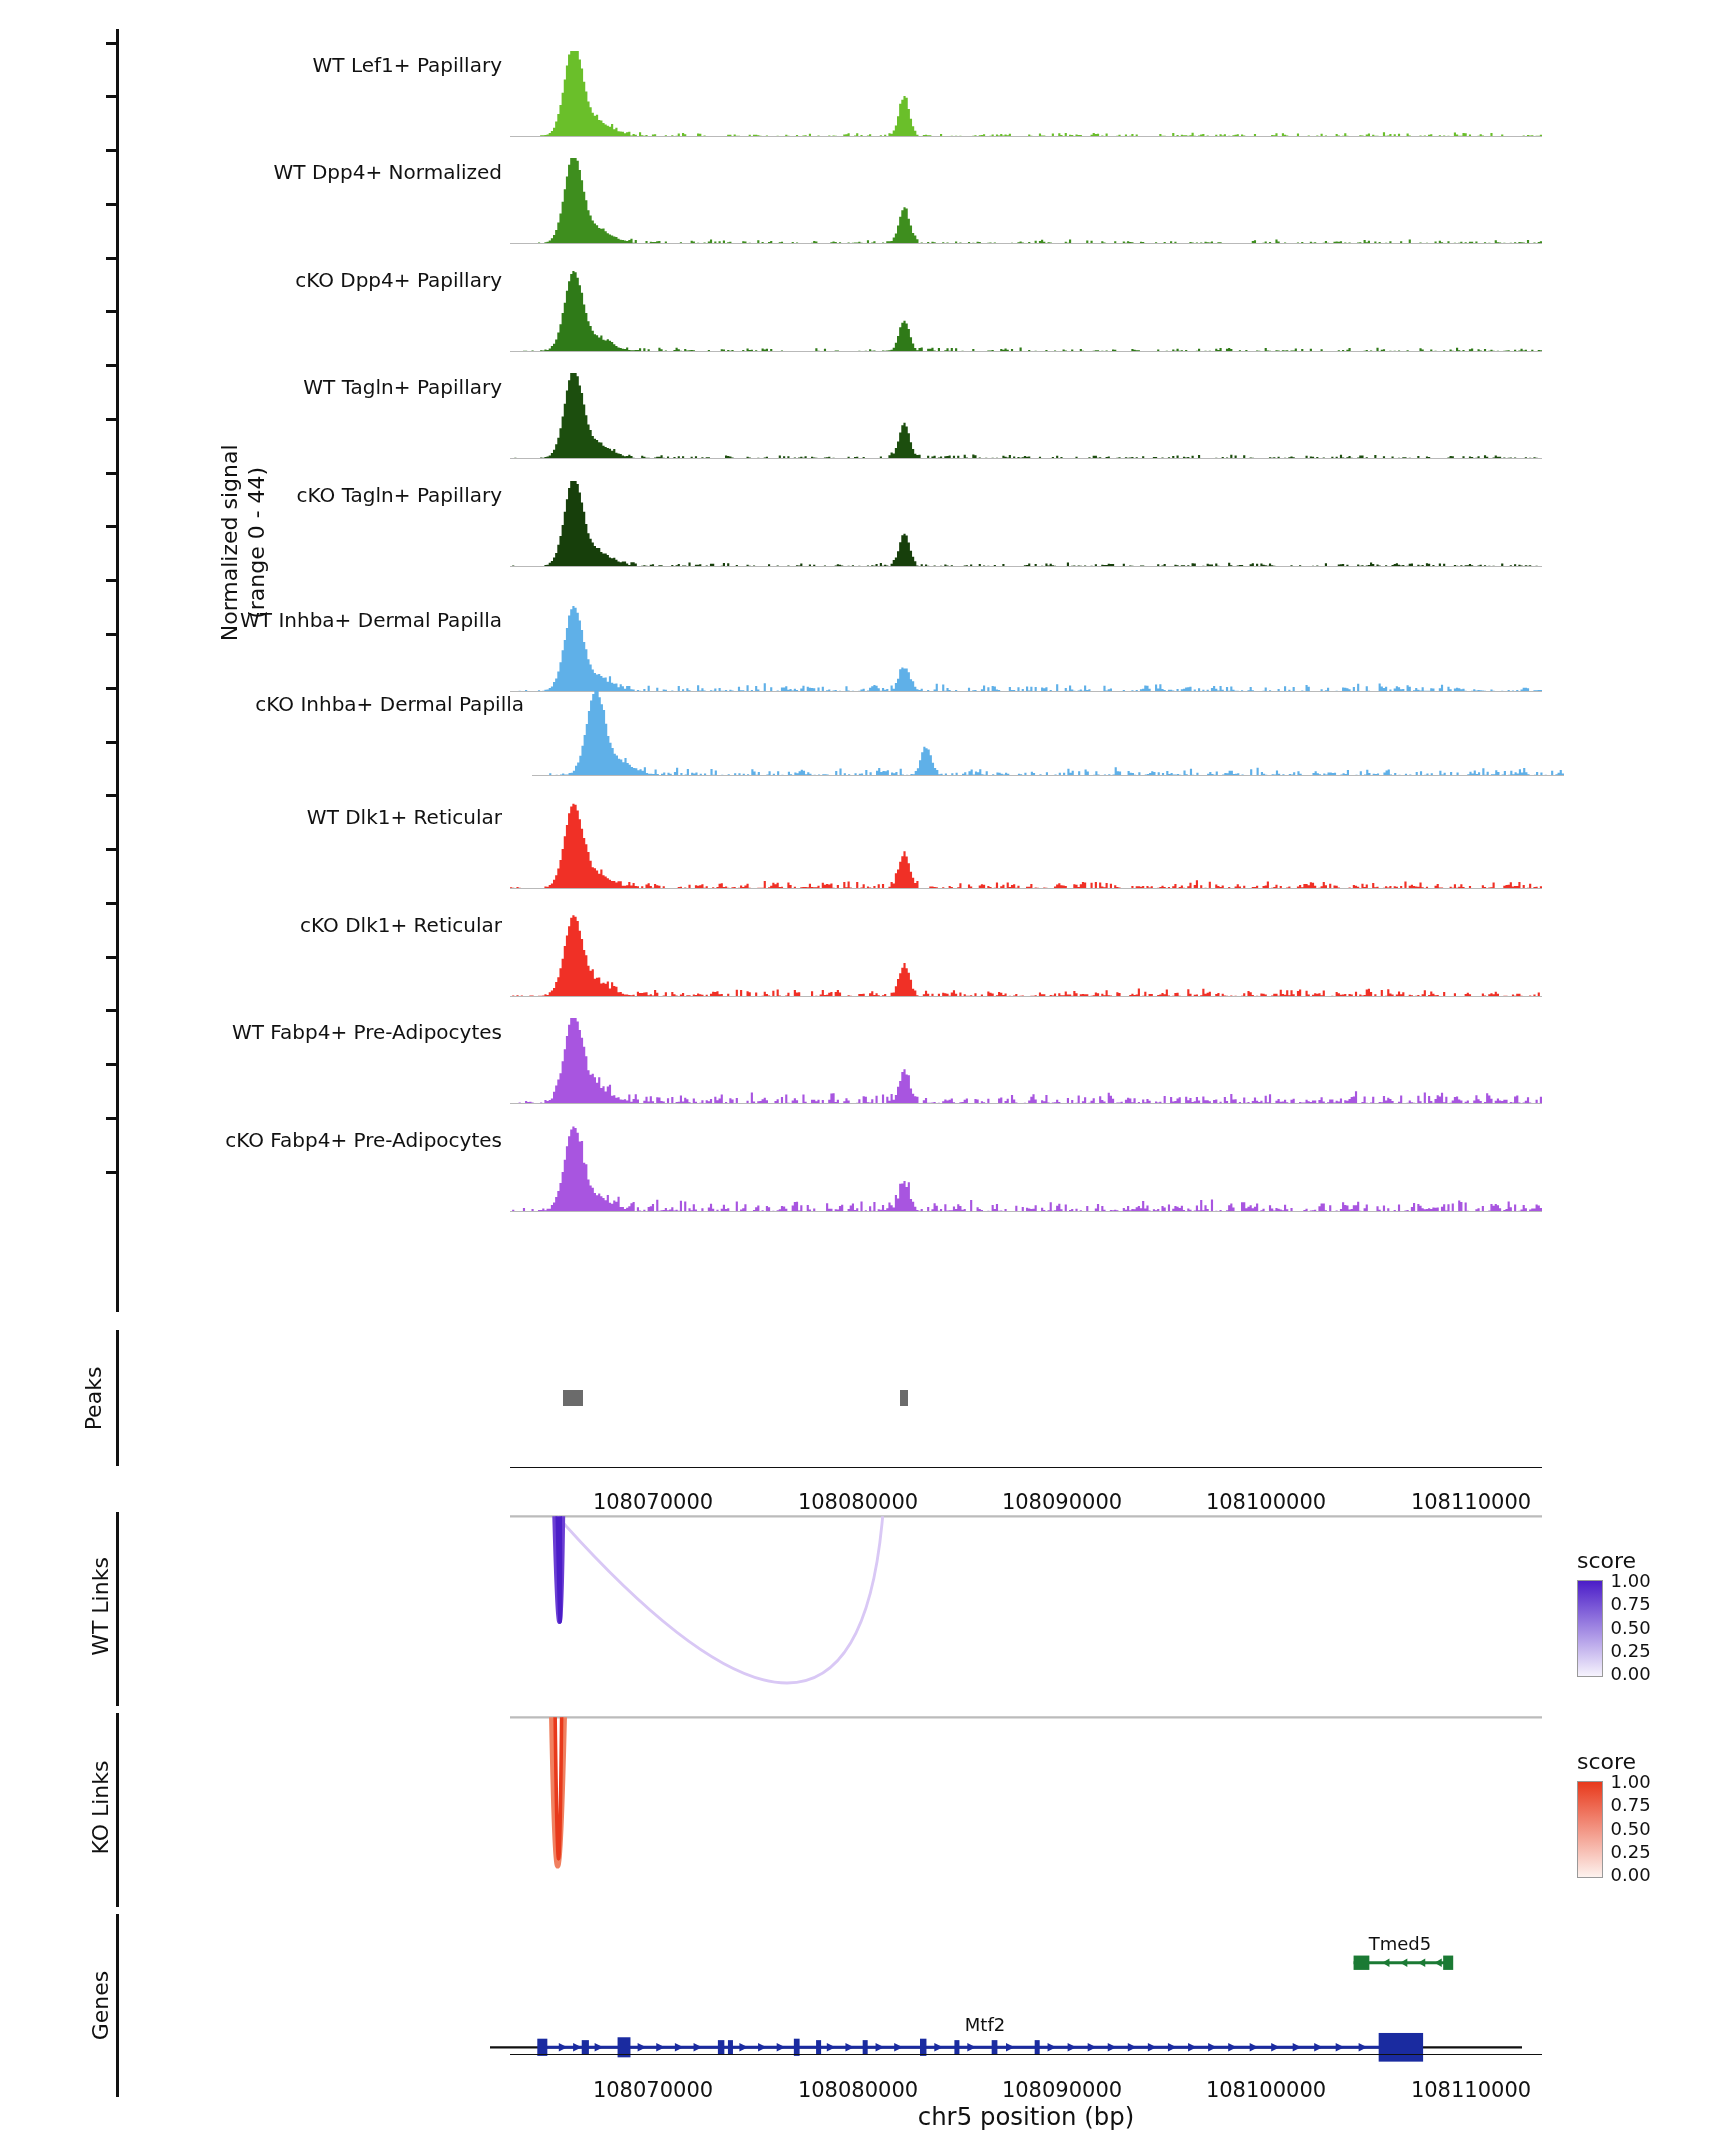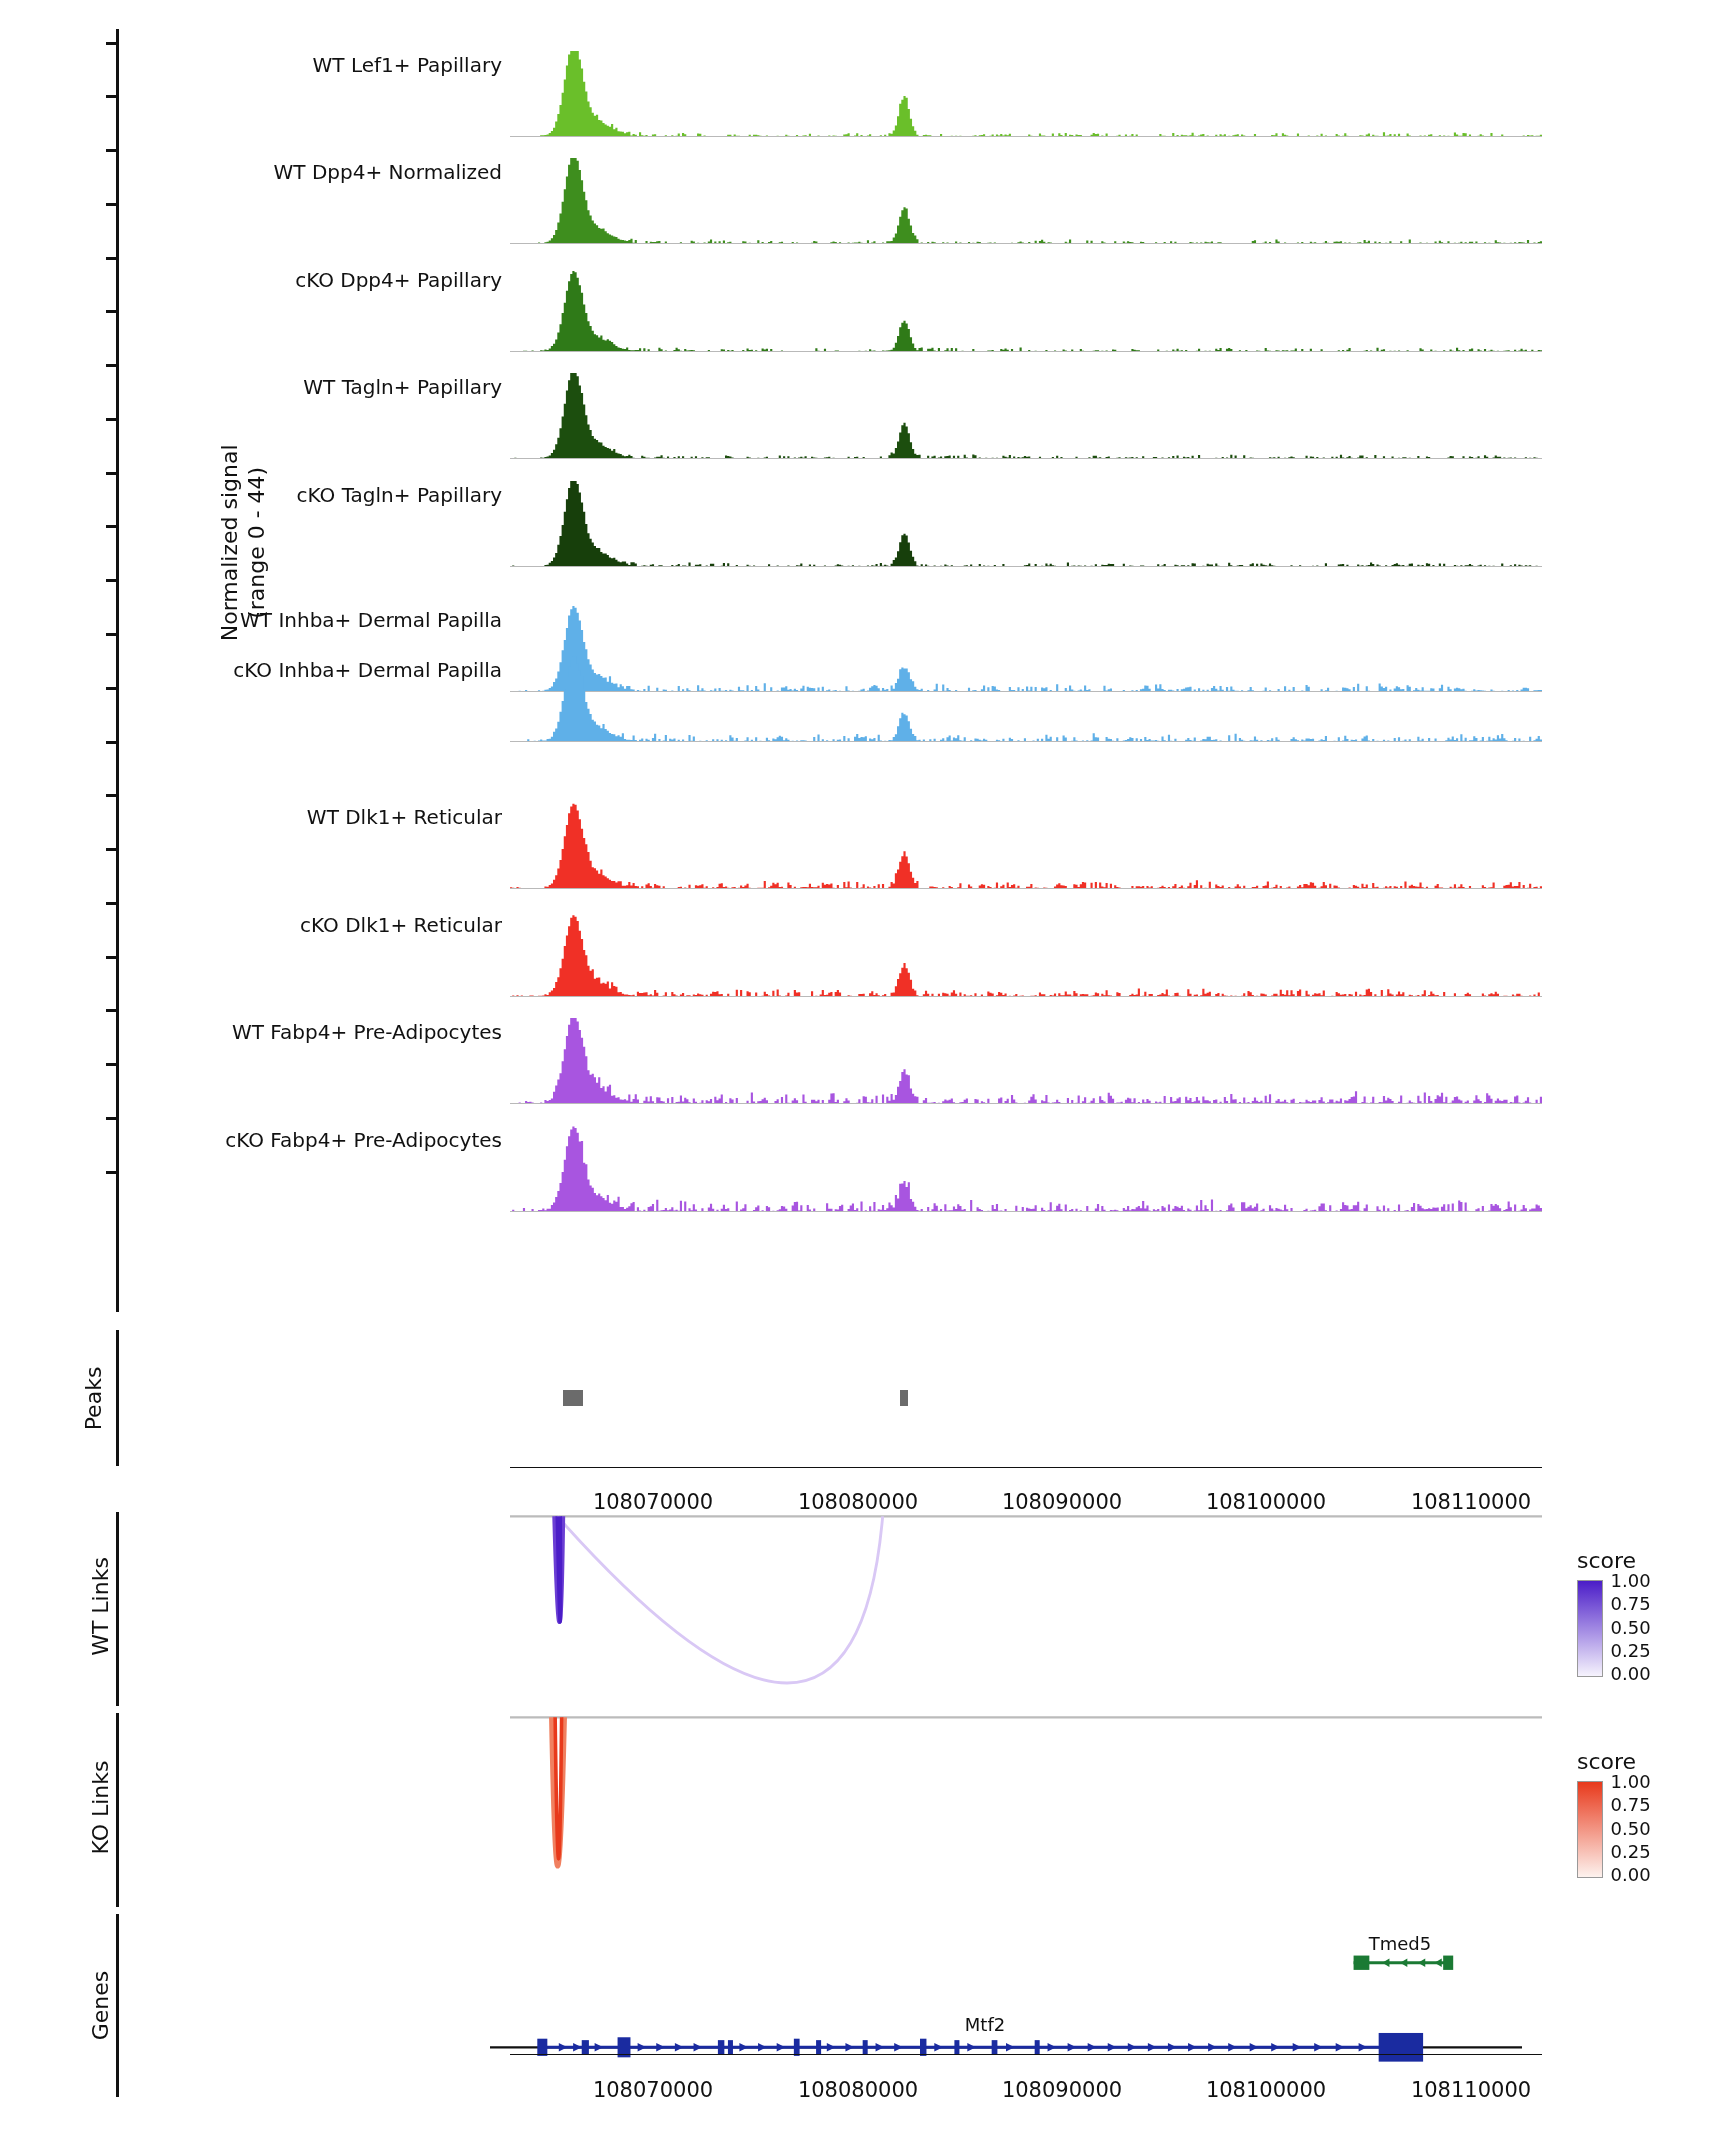--- a/index.html
+++ b/index.html
@@ -304,21 +304,21 @@
         </div>
         <div class="track-row" style="top: 584px;">
           <div class="track-label" style="top: 24.4px;">WT Inhba+ Dermal Papilla</div>
           <div class="track-plot">
             <svg viewBox="0 0 1440 120" preserveAspectRatio="none">
               <path d="M 0 120 L 0.00 119.20 L 3.00 119.20 L 3.00 118.85 L 6.00 118.85 L 6.00 119.58 L 9.00 119.58 L 9.00 119.35 L 12.00 119.35 L 12.00 118.41 L 15.00 118.41 L 15.00 119.79 L 18.00 119.79 L 18.00 119.40 L 21.00 119.40 L 21.00 117.16 L 24.00 117.16 L 24.00 119.80 L 27.00 119.80 L 27.00 119.56 L 30.00 119.56 L 30.00 119.33 L 33.00 119.33 L 33.00 119.71 L 36.00 119.71 L 36.00 119.53 L 39.00 119.53 L 39.00 117.46 L 42.00 117.46 L 42.00 119.09 L 45.00 119.09 L 45.00 118.28 L 48.00 118.28 L 48.00 117.01 L 51.00 117.01 L 51.00 116.37 L 54.00 116.37 L 54.00 114.32 L 57.00 114.32 L 57.00 112.40 L 60.00 112.40 L 60.00 106.03 L 63.00 106.03 L 63.00 101.15 L 66.00 101.15 L 66.00 91.50 L 69.00 91.50 L 69.00 78.50 L 72.00 78.50 L 72.00 61.68 L 75.00 61.68 L 75.00 47.48 L 78.00 47.48 L 78.00 30.64 L 81.00 30.64 L 81.00 13.27 L 84.00 13.27 L 84.00 4.60 L 87.00 4.60 L 87.00 0.00 L 90.00 0.00 L 90.00 2.54 L 93.00 2.54 L 93.00 9.25 L 96.00 9.25 L 96.00 20.20 L 99.00 20.20 L 99.00 33.49 L 102.00 33.49 L 102.00 50.23 L 105.00 50.23 L 105.00 60.51 L 108.00 60.51 L 108.00 74.36 L 111.00 74.36 L 111.00 81.47 L 114.00 81.47 L 114.00 88.63 L 117.00 88.63 L 117.00 93.44 L 120.00 93.44 L 120.00 95.53 L 123.00 95.53 L 123.00 94.74 L 126.00 94.74 L 126.00 97.66 L 129.00 97.66 L 129.00 99.98 L 132.00 99.98 L 132.00 99.79 L 135.00 99.79 L 135.00 105.84 L 138.00 105.84 L 138.00 97.90 L 141.00 97.90 L 141.00 106.93 L 144.00 106.93 L 144.00 108.59 L 147.00 108.59 L 147.00 108.21 L 150.00 108.21 L 150.00 113.21 L 153.00 113.21 L 153.00 109.36 L 156.00 109.36 L 156.00 111.98 L 159.00 111.98 L 159.00 115.48 L 162.00 115.48 L 162.00 111.57 L 165.00 111.57 L 165.00 111.55 L 168.00 111.55 L 168.00 116.25 L 171.00 116.25 L 171.00 116.54 L 174.00 116.54 L 174.00 118.46 L 177.00 118.46 L 177.00 117.33 L 180.00 117.33 L 180.00 118.14 L 183.00 118.14 L 183.00 118.61 L 186.00 118.61 L 186.00 115.70 L 189.00 115.70 L 189.00 119.49 L 192.00 119.49 L 192.00 111.27 L 195.00 111.27 L 195.00 118.57 L 198.00 118.57 L 198.00 119.85 L 201.00 119.85 L 201.00 119.65 L 204.00 119.65 L 204.00 113.98 L 207.00 113.98 L 207.00 119.00 L 210.00 119.00 L 210.00 119.67 L 213.00 119.67 L 213.00 116.54 L 216.00 116.54 L 216.00 116.71 L 219.00 116.71 L 219.00 119.68 L 222.00 119.68 L 222.00 119.61 L 225.00 119.61 L 225.00 118.01 L 228.00 118.01 L 228.00 119.31 L 231.00 119.31 L 231.00 118.72 L 234.00 118.72 L 234.00 111.75 L 237.00 111.75 L 237.00 119.77 L 240.00 119.77 L 240.00 116.20 L 243.00 116.20 L 243.00 119.66 L 246.00 119.66 L 246.00 114.79 L 249.00 114.79 L 249.00 117.71 L 252.00 117.71 L 252.00 119.30 L 255.00 119.30 L 255.00 118.49 L 258.00 118.49 L 258.00 119.27 L 261.00 119.27 L 261.00 110.44 L 264.00 110.44 L 264.00 117.85 L 267.00 117.85 L 267.00 114.71 L 270.00 114.71 L 270.00 117.87 L 273.00 117.87 L 273.00 119.10 L 276.00 119.10 L 276.00 119.30 L 279.00 119.30 L 279.00 117.41 L 282.00 117.41 L 282.00 118.17 L 285.00 118.17 L 285.00 115.26 L 288.00 115.26 L 288.00 119.88 L 291.00 119.88 L 291.00 114.25 L 294.00 114.25 L 294.00 118.38 L 297.00 118.38 L 297.00 118.21 L 300.00 118.21 L 300.00 117.22 L 303.00 117.22 L 303.00 118.69 L 306.00 118.69 L 306.00 117.02 L 309.00 117.02 L 309.00 117.91 L 312.00 117.91 L 312.00 119.93 L 315.00 119.93 L 315.00 119.56 L 318.00 119.56 L 318.00 112.51 L 321.00 112.51 L 321.00 117.50 L 324.00 117.50 L 324.00 117.54 L 327.00 117.54 L 327.00 119.12 L 330.00 119.12 L 330.00 110.69 L 333.00 110.69 L 333.00 119.95 L 336.00 119.95 L 336.00 117.11 L 339.00 117.11 L 339.00 119.82 L 342.00 119.82 L 342.00 111.71 L 345.00 111.71 L 345.00 116.49 L 348.00 116.49 L 348.00 119.69 L 351.00 119.69 L 351.00 119.67 L 354.00 119.67 L 354.00 107.67 L 357.00 107.67 L 357.00 119.10 L 360.00 119.10 L 360.00 118.91 L 363.00 118.91 L 363.00 113.34 L 366.00 113.34 L 366.00 119.87 L 369.00 119.87 L 369.00 118.72 L 372.00 118.72 L 372.00 117.75 L 375.00 117.75 L 375.00 119.22 L 378.00 119.22 L 378.00 113.88 L 381.00 113.88 L 381.00 113.59 L 384.00 113.59 L 384.00 111.85 L 387.00 111.85 L 387.00 116.74 L 390.00 116.74 L 390.00 115.78 L 393.00 115.78 L 393.00 117.75 L 396.00 117.75 L 396.00 115.57 L 399.00 115.57 L 399.00 117.04 L 402.00 117.04 L 402.00 118.64 L 405.00 118.64 L 405.00 115.10 L 408.00 115.10 L 408.00 111.42 L 411.00 111.42 L 411.00 119.48 L 414.00 119.48 L 414.00 112.55 L 417.00 112.55 L 417.00 114.03 L 420.00 114.03 L 420.00 114.28 L 423.00 114.28 L 423.00 114.76 L 426.00 114.76 L 426.00 119.74 L 429.00 119.74 L 429.00 113.70 L 432.00 113.70 L 432.00 118.96 L 435.00 118.96 L 435.00 112.70 L 438.00 112.70 L 438.00 118.73 L 441.00 118.73 L 441.00 117.57 L 444.00 117.57 L 444.00 116.35 L 447.00 116.35 L 447.00 119.94 L 450.00 119.94 L 450.00 117.98 L 453.00 117.98 L 453.00 117.12 L 456.00 117.12 L 456.00 118.66 L 459.00 118.66 L 459.00 118.09 L 462.00 118.09 L 462.00 119.62 L 465.00 119.62 L 465.00 119.68 L 468.00 119.68 L 468.00 112.01 L 471.00 112.01 L 471.00 117.81 L 474.00 117.81 L 474.00 119.68 L 477.00 119.68 L 477.00 118.19 L 480.00 118.19 L 480.00 118.46 L 483.00 118.46 L 483.00 119.58 L 486.00 119.58 L 486.00 118.28 L 489.00 118.28 L 489.00 116.47 L 492.00 116.47 L 492.00 115.32 L 495.00 115.32 L 495.00 119.20 L 498.00 119.20 L 498.00 117.88 L 501.00 117.88 L 501.00 114.11 L 504.00 114.11 L 504.00 112.03 L 507.00 112.03 L 507.00 110.28 L 510.00 110.28 L 510.00 111.16 L 513.00 111.16 L 513.00 114.61 L 516.00 114.61 L 516.00 118.37 L 519.00 118.37 L 519.00 114.28 L 522.00 114.28 L 522.00 117.00 L 525.00 117.00 L 525.00 115.75 L 528.00 115.75 L 528.00 118.70 L 531.00 118.70 L 531.00 110.77 L 534.00 110.77 L 534.00 115.36 L 537.00 115.36 L 537.00 107.47 L 540.00 107.47 L 540.00 101.68 L 543.00 101.68 L 543.00 88.19 L 546.00 88.19 L 546.00 85.76 L 549.00 85.76 L 549.00 87.25 L 552.00 87.25 L 552.00 87.12 L 555.00 87.12 L 555.00 92.47 L 558.00 92.47 L 558.00 102.31 L 561.00 102.31 L 561.00 105.13 L 564.00 105.13 L 564.00 112.65 L 567.00 112.65 L 567.00 116.12 L 570.00 116.12 L 570.00 117.09 L 573.00 117.09 L 573.00 115.35 L 576.00 115.35 L 576.00 119.30 L 579.00 119.30 L 579.00 118.72 L 582.00 118.72 L 582.00 117.16 L 585.00 117.16 L 585.00 119.19 L 588.00 119.19 L 588.00 118.47 L 591.00 118.47 L 591.00 116.37 L 594.00 116.37 L 594.00 108.40 L 597.00 108.40 L 597.00 119.08 L 600.00 119.08 L 600.00 119.70 L 603.00 119.70 L 603.00 109.49 L 606.00 109.49 L 606.00 118.11 L 609.00 118.11 L 609.00 114.32 L 612.00 114.32 L 612.00 117.37 L 615.00 117.37 L 615.00 118.86 L 618.00 118.86 L 618.00 119.75 L 621.00 119.75 L 621.00 117.33 L 624.00 117.33 L 624.00 118.63 L 627.00 118.63 L 627.00 119.06 L 630.00 119.06 L 630.00 119.41 L 633.00 119.41 L 633.00 119.14 L 636.00 119.14 L 636.00 118.47 L 639.00 118.47 L 639.00 114.08 L 642.00 114.08 L 642.00 119.66 L 645.00 119.66 L 645.00 117.60 L 648.00 117.60 L 648.00 117.18 L 651.00 117.18 L 651.00 118.99 L 654.00 118.99 L 654.00 119.78 L 657.00 119.78 L 657.00 116.26 L 660.00 116.26 L 660.00 110.82 L 663.00 110.82 L 663.00 119.48 L 666.00 119.48 L 666.00 113.52 L 669.00 113.52 L 669.00 119.68 L 672.00 119.68 L 672.00 111.53 L 675.00 111.53 L 675.00 112.30 L 678.00 112.30 L 678.00 116.39 L 681.00 116.39 L 681.00 117.31 L 684.00 117.31 L 684.00 119.38 L 687.00 119.38 L 687.00 119.65 L 690.00 119.65 L 690.00 119.96 L 693.00 119.96 L 693.00 119.87 L 696.00 119.87 L 696.00 113.14 L 699.00 113.14 L 699.00 117.38 L 702.00 117.38 L 702.00 117.30 L 705.00 117.30 L 705.00 118.93 L 708.00 118.93 L 708.00 113.27 L 711.00 113.27 L 711.00 119.49 L 714.00 119.49 L 714.00 115.83 L 717.00 115.83 L 717.00 119.38 L 720.00 119.38 L 720.00 112.38 L 723.00 112.38 L 723.00 117.89 L 726.00 117.89 L 726.00 112.80 L 729.00 112.80 L 729.00 119.50 L 732.00 119.50 L 732.00 112.97 L 735.00 112.97 L 735.00 119.02 L 738.00 119.02 L 738.00 119.16 L 741.00 119.16 L 741.00 113.57 L 744.00 113.57 L 744.00 114.83 L 747.00 114.83 L 747.00 113.45 L 750.00 113.45 L 750.00 118.85 L 753.00 118.85 L 753.00 117.23 L 756.00 117.23 L 756.00 119.03 L 759.00 119.03 L 759.00 119.76 L 762.00 119.76 L 762.00 109.09 L 765.00 109.09 L 765.00 119.12 L 768.00 119.12 L 768.00 119.31 L 771.00 119.31 L 771.00 119.33 L 774.00 119.33 L 774.00 114.57 L 777.00 114.57 L 777.00 118.11 L 780.00 118.11 L 780.00 110.98 L 783.00 110.98 L 783.00 116.63 L 786.00 116.63 L 786.00 118.38 L 789.00 118.38 L 789.00 118.61 L 792.00 118.61 L 792.00 118.03 L 795.00 118.03 L 795.00 116.45 L 798.00 116.45 L 798.00 118.11 L 801.00 118.11 L 801.00 111.04 L 804.00 111.04 L 804.00 117.04 L 807.00 117.04 L 807.00 116.00 L 810.00 116.00 L 810.00 119.91 L 813.00 119.91 L 813.00 119.97 L 816.00 119.97 L 816.00 119.30 L 819.00 119.30 L 819.00 119.99 L 822.00 119.99 L 822.00 119.92 L 825.00 119.92 L 825.00 118.69 L 828.00 118.69 L 828.00 111.45 L 831.00 111.45 L 831.00 118.07 L 834.00 118.07 L 834.00 116.31 L 837.00 116.31 L 837.00 115.17 L 840.00 115.17 L 840.00 119.95 L 843.00 119.95 L 843.00 119.16 L 846.00 119.16 L 846.00 119.76 L 849.00 119.76 L 849.00 118.55 L 852.00 118.55 L 852.00 119.99 L 855.00 119.99 L 855.00 117.14 L 858.00 117.14 L 858.00 119.86 L 861.00 119.86 L 861.00 119.57 L 864.00 119.57 L 864.00 118.80 L 867.00 118.80 L 867.00 117.69 L 870.00 117.69 L 870.00 119.48 L 873.00 119.48 L 873.00 117.12 L 876.00 117.12 L 876.00 119.62 L 879.00 119.62 L 879.00 115.99 L 882.00 115.99 L 882.00 115.47 L 885.00 115.47 L 885.00 111.10 L 888.00 111.10 L 888.00 111.37 L 891.00 111.37 L 891.00 115.41 L 894.00 115.41 L 894.00 119.69 L 897.00 119.69 L 897.00 118.68 L 900.00 118.68 L 900.00 109.48 L 903.00 109.48 L 903.00 115.11 L 906.00 115.11 L 906.00 109.14 L 909.00 109.14 L 909.00 115.78 L 912.00 115.78 L 912.00 117.08 L 915.00 117.08 L 915.00 119.09 L 918.00 119.09 L 918.00 116.75 L 921.00 116.75 L 921.00 116.76 L 924.00 116.76 L 924.00 118.07 L 927.00 118.07 L 927.00 119.20 L 930.00 119.20 L 930.00 115.93 L 933.00 115.93 L 933.00 119.64 L 936.00 119.64 L 936.00 116.02 L 939.00 116.02 L 939.00 115.63 L 942.00 115.63 L 942.00 113.74 L 945.00 113.74 L 945.00 113.31 L 948.00 113.31 L 948.00 112.64 L 951.00 112.64 L 951.00 119.29 L 954.00 119.29 L 954.00 116.44 L 957.00 116.44 L 957.00 119.90 L 960.00 119.90 L 960.00 114.79 L 963.00 114.79 L 963.00 119.89 L 966.00 119.89 L 966.00 116.96 L 969.00 116.96 L 969.00 119.93 L 972.00 119.93 L 972.00 116.86 L 975.00 116.86 L 975.00 119.87 L 978.00 119.87 L 978.00 114.49 L 981.00 114.49 L 981.00 111.66 L 984.00 111.66 L 984.00 115.32 L 987.00 115.32 L 987.00 117.85 L 990.00 117.85 L 990.00 111.71 L 993.00 111.71 L 993.00 116.85 L 996.00 116.85 L 996.00 119.19 L 999.00 119.19 L 999.00 113.08 L 1002.00 113.08 L 1002.00 118.42 L 1005.00 118.42 L 1005.00 112.44 L 1008.00 112.44 L 1008.00 116.88 L 1011.00 116.88 L 1011.00 118.41 L 1014.00 118.41 L 1014.00 118.13 L 1017.00 118.13 L 1017.00 119.76 L 1020.00 119.76 L 1020.00 117.45 L 1023.00 117.45 L 1023.00 119.64 L 1026.00 119.64 L 1026.00 119.38 L 1029.00 119.38 L 1029.00 117.53 L 1032.00 117.53 L 1032.00 113.10 L 1035.00 113.10 L 1035.00 117.63 L 1038.00 117.63 L 1038.00 119.09 L 1041.00 119.09 L 1041.00 119.48 L 1044.00 119.48 L 1044.00 119.36 L 1047.00 119.36 L 1047.00 119.72 L 1050.00 119.72 L 1050.00 118.12 L 1053.00 118.12 L 1053.00 113.71 L 1056.00 113.71 L 1056.00 119.09 L 1059.00 119.09 L 1059.00 117.48 L 1062.00 117.48 L 1062.00 119.09 L 1065.00 119.09 L 1065.00 119.77 L 1068.00 119.77 L 1068.00 119.28 L 1071.00 119.28 L 1071.00 115.94 L 1074.00 115.94 L 1074.00 118.57 L 1077.00 118.57 L 1077.00 119.16 L 1080.00 119.16 L 1080.00 111.96 L 1083.00 111.96 L 1083.00 119.81 L 1086.00 119.81 L 1086.00 116.87 L 1089.00 116.87 L 1089.00 118.98 L 1092.00 118.98 L 1092.00 112.87 L 1095.00 112.87 L 1095.00 119.21 L 1098.00 119.21 L 1098.00 118.86 L 1101.00 118.86 L 1101.00 119.94 L 1104.00 119.94 L 1104.00 117.78 L 1107.00 117.78 L 1107.00 119.90 L 1110.00 119.90 L 1110.00 110.37 L 1113.00 110.37 L 1113.00 112.74 L 1116.00 112.74 L 1116.00 119.47 L 1119.00 119.47 L 1119.00 118.62 L 1122.00 118.62 L 1122.00 119.30 L 1125.00 119.30 L 1125.00 119.38 L 1128.00 119.38 L 1128.00 119.97 L 1131.00 119.97 L 1131.00 116.10 L 1134.00 116.10 L 1134.00 119.30 L 1137.00 119.30 L 1137.00 117.62 L 1140.00 117.62 L 1140.00 114.00 L 1143.00 114.00 L 1143.00 119.06 L 1146.00 119.06 L 1146.00 119.90 L 1149.00 119.90 L 1149.00 119.07 L 1152.00 119.07 L 1152.00 118.39 L 1155.00 118.39 L 1155.00 119.57 L 1158.00 119.57 L 1158.00 119.98 L 1161.00 119.98 L 1161.00 113.74 L 1164.00 113.74 L 1164.00 114.15 L 1167.00 114.15 L 1167.00 114.72 L 1170.00 114.72 L 1170.00 116.14 L 1173.00 116.14 L 1173.00 118.52 L 1176.00 118.52 L 1176.00 112.85 L 1179.00 112.85 L 1179.00 118.94 L 1182.00 118.94 L 1182.00 108.63 L 1185.00 108.63 L 1185.00 119.85 L 1188.00 119.85 L 1188.00 118.75 L 1191.00 118.75 L 1191.00 118.90 L 1194.00 118.90 L 1194.00 112.00 L 1197.00 112.00 L 1197.00 118.38 L 1200.00 118.38 L 1200.00 118.44 L 1203.00 118.44 L 1203.00 118.68 L 1206.00 118.68 L 1206.00 118.47 L 1209.00 118.47 L 1209.00 119.55 L 1212.00 119.55 L 1212.00 108.14 L 1215.00 108.14 L 1215.00 112.48 L 1218.00 112.48 L 1218.00 114.33 L 1221.00 114.33 L 1221.00 112.82 L 1224.00 112.82 L 1224.00 119.63 L 1227.00 119.63 L 1227.00 116.55 L 1230.00 116.55 L 1230.00 118.82 L 1233.00 118.82 L 1233.00 115.04 L 1236.00 115.04 L 1236.00 112.11 L 1239.00 112.11 L 1239.00 113.50 L 1242.00 113.50 L 1242.00 116.20 L 1245.00 116.20 L 1245.00 115.65 L 1248.00 115.65 L 1248.00 118.63 L 1251.00 118.63 L 1251.00 110.51 L 1254.00 110.51 L 1254.00 112.78 L 1257.00 112.78 L 1257.00 118.55 L 1260.00 118.55 L 1260.00 117.47 L 1263.00 117.47 L 1263.00 114.35 L 1266.00 114.35 L 1266.00 116.69 L 1269.00 116.69 L 1269.00 117.91 L 1272.00 117.91 L 1272.00 113.30 L 1275.00 113.30 L 1275.00 118.39 L 1278.00 118.39 L 1278.00 118.30 L 1281.00 118.30 L 1281.00 118.33 L 1284.00 118.33 L 1284.00 114.93 L 1287.00 114.93 L 1287.00 115.01 L 1290.00 115.01 L 1290.00 119.85 L 1293.00 119.85 L 1293.00 119.12 L 1296.00 119.12 L 1296.00 114.69 L 1299.00 114.69 L 1299.00 109.87 L 1302.00 109.87 L 1302.00 119.76 L 1305.00 119.76 L 1305.00 119.07 L 1308.00 119.07 L 1308.00 112.73 L 1311.00 112.73 L 1311.00 116.27 L 1314.00 116.27 L 1314.00 119.91 L 1317.00 119.91 L 1317.00 115.14 L 1320.00 115.14 L 1320.00 114.02 L 1323.00 114.02 L 1323.00 114.63 L 1326.00 114.63 L 1326.00 116.31 L 1329.00 116.31 L 1329.00 115.59 L 1332.00 115.59 L 1332.00 118.31 L 1335.00 118.31 L 1335.00 119.28 L 1338.00 119.28 L 1338.00 119.67 L 1341.00 119.67 L 1341.00 118.33 L 1344.00 118.33 L 1344.00 116.24 L 1347.00 116.24 L 1347.00 117.90 L 1350.00 117.90 L 1350.00 117.26 L 1353.00 117.26 L 1353.00 117.55 L 1356.00 117.55 L 1356.00 117.98 L 1359.00 117.98 L 1359.00 118.21 L 1362.00 118.21 L 1362.00 118.96 L 1365.00 118.96 L 1365.00 118.50 L 1368.00 118.50 L 1368.00 116.49 L 1371.00 116.49 L 1371.00 118.41 L 1374.00 118.41 L 1374.00 119.96 L 1377.00 119.96 L 1377.00 119.39 L 1380.00 119.39 L 1380.00 119.94 L 1383.00 119.94 L 1383.00 118.33 L 1386.00 118.33 L 1386.00 118.53 L 1389.00 118.53 L 1389.00 119.97 L 1392.00 119.97 L 1392.00 117.18 L 1395.00 117.18 L 1395.00 119.01 L 1398.00 119.01 L 1398.00 117.98 L 1401.00 117.98 L 1401.00 119.81 L 1404.00 119.81 L 1404.00 117.37 L 1407.00 117.37 L 1407.00 119.79 L 1410.00 119.79 L 1410.00 116.68 L 1413.00 116.68 L 1413.00 113.95 L 1416.00 113.95 L 1416.00 114.10 L 1419.00 114.10 L 1419.00 114.88 L 1422.00 114.88 L 1422.00 118.97 L 1425.00 118.97 L 1425.00 119.57 L 1428.00 119.57 L 1428.00 117.47 L 1431.00 117.47 L 1431.00 117.65 L 1434.00 117.65 L 1434.00 117.17 L 1437.00 117.17 L 1437.00 117.27 L 1440.00 117.27 L 1440 120 Z" fill="#5FB0E8"></path>
             </svg>
             <div class="baseline"></div>
           </div>
         </div>
-        <div class="track-row" style="top: 634px;">
+        <div class="track-row" style="top: 668px; margin-left: 22px;">
           <div class="track-label" style="top: 24.4px;">cKO Inhba+ Dermal Papilla</div>
           <div class="track-plot">
             <svg viewBox="0 0 1440 120" preserveAspectRatio="none">
               <path d="M 0 120 L 0.00 119.13 L 3.00 119.13 L 3.00 119.70 L 6.00 119.70 L 6.00 119.45 L 9.00 119.45 L 9.00 119.82 L 12.00 119.82 L 12.00 119.52 L 15.00 119.52 L 15.00 119.92 L 18.00 119.92 L 18.00 119.87 L 21.00 119.87 L 21.00 119.22 L 24.00 119.22 L 24.00 116.29 L 27.00 116.29 L 27.00 119.29 L 30.00 119.29 L 30.00 119.79 L 33.00 119.79 L 33.00 118.23 L 36.00 118.23 L 36.00 119.30 L 39.00 119.30 L 39.00 118.04 L 42.00 118.04 L 42.00 116.34 L 45.00 116.34 L 45.00 118.04 L 48.00 118.04 L 48.00 117.88 L 51.00 117.88 L 51.00 115.71 L 54.00 115.71 L 54.00 115.36 L 57.00 115.36 L 57.00 112.61 L 60.00 112.61 L 60.00 105.70 L 63.00 105.70 L 63.00 101.04 L 66.00 101.04 L 66.00 91.82 L 69.00 91.82 L 69.00 77.77 L 72.00 77.77 L 72.00 62.64 L 75.00 62.64 L 75.00 47.56 L 78.00 47.56 L 78.00 29.28 L 81.00 29.28 L 81.00 14.82 L 84.00 14.82 L 84.00 5.52 L 87.00 5.52 L 87.00 0.26 L 90.00 0.26 L 90.00 0.98 L 93.00 0.98 L 93.00 10.15 L 96.00 10.15 L 96.00 19.98 L 99.00 19.98 L 99.00 27.89 L 102.00 27.89 L 102.00 47.15 L 105.00 47.15 L 105.00 64.23 L 108.00 64.23 L 108.00 73.71 L 111.00 73.71 L 111.00 80.89 L 114.00 80.89 L 114.00 89.09 L 117.00 89.09 L 117.00 91.54 L 120.00 91.54 L 120.00 96.04 L 123.00 96.04 L 123.00 97.08 L 126.00 97.08 L 126.00 100.86 L 129.00 100.86 L 129.00 95.03 L 132.00 95.03 L 132.00 101.97 L 135.00 101.97 L 135.00 104.18 L 138.00 104.18 L 138.00 107.30 L 141.00 107.30 L 141.00 108.92 L 144.00 108.92 L 144.00 109.18 L 147.00 109.18 L 147.00 112.04 L 150.00 112.04 L 150.00 110.50 L 153.00 110.50 L 153.00 112.80 L 156.00 112.80 L 156.00 107.89 L 159.00 107.89 L 159.00 115.87 L 162.00 115.87 L 162.00 116.83 L 165.00 116.83 L 165.00 116.92 L 168.00 116.92 L 168.00 117.21 L 171.00 117.21 L 171.00 110.85 L 174.00 110.85 L 174.00 117.06 L 177.00 117.06 L 177.00 118.69 L 180.00 118.69 L 180.00 116.75 L 183.00 116.75 L 183.00 115.06 L 186.00 115.06 L 186.00 118.96 L 189.00 118.96 L 189.00 115.60 L 192.00 115.60 L 192.00 116.78 L 195.00 116.78 L 195.00 119.07 L 198.00 119.07 L 198.00 114.44 L 201.00 114.44 L 201.00 108.56 L 204.00 108.56 L 204.00 119.63 L 207.00 119.63 L 207.00 115.89 L 210.00 115.89 L 210.00 119.87 L 213.00 119.87 L 213.00 117.87 L 216.00 117.87 L 216.00 110.23 L 219.00 110.23 L 219.00 119.61 L 222.00 119.61 L 222.00 115.58 L 225.00 115.58 L 225.00 116.63 L 228.00 116.63 L 228.00 115.26 L 231.00 115.26 L 231.00 119.90 L 234.00 119.90 L 234.00 116.78 L 237.00 116.78 L 237.00 119.93 L 240.00 119.93 L 240.00 116.50 L 243.00 116.50 L 243.00 119.13 L 246.00 119.13 L 246.00 118.50 L 249.00 118.50 L 249.00 110.38 L 252.00 110.38 L 252.00 118.10 L 255.00 118.10 L 255.00 112.46 L 258.00 112.46 L 258.00 119.43 L 261.00 119.43 L 261.00 118.50 L 264.00 118.50 L 264.00 118.29 L 267.00 118.29 L 267.00 119.69 L 270.00 119.69 L 270.00 119.92 L 273.00 119.92 L 273.00 117.44 L 276.00 117.44 L 276.00 119.95 L 279.00 119.95 L 279.00 119.13 L 282.00 119.13 L 282.00 116.12 L 285.00 116.12 L 285.00 119.62 L 288.00 119.62 L 288.00 116.28 L 291.00 116.28 L 291.00 118.81 L 294.00 118.81 L 294.00 116.76 L 297.00 116.76 L 297.00 119.96 L 300.00 119.96 L 300.00 117.57 L 303.00 117.57 L 303.00 119.80 L 306.00 119.80 L 306.00 110.57 L 309.00 110.57 L 309.00 113.84 L 312.00 113.84 L 312.00 118.28 L 315.00 118.28 L 315.00 114.28 L 318.00 114.28 L 318.00 118.90 L 321.00 118.90 L 321.00 119.27 L 324.00 119.27 L 324.00 119.99 L 327.00 119.99 L 327.00 117.96 L 330.00 117.96 L 330.00 113.41 L 333.00 113.41 L 333.00 119.07 L 336.00 119.07 L 336.00 117.02 L 339.00 117.02 L 339.00 119.87 L 342.00 119.87 L 342.00 113.36 L 345.00 113.36 L 345.00 118.67 L 348.00 118.67 L 348.00 118.19 L 351.00 118.19 L 351.00 119.82 L 354.00 119.82 L 354.00 119.80 L 357.00 119.80 L 357.00 114.05 L 360.00 114.05 L 360.00 117.59 L 363.00 117.59 L 363.00 119.95 L 366.00 119.95 L 366.00 115.29 L 369.00 115.29 L 369.00 116.06 L 372.00 116.06 L 372.00 113.34 L 375.00 113.34 L 375.00 111.43 L 378.00 111.43 L 378.00 112.53 L 381.00 112.53 L 381.00 117.42 L 384.00 117.42 L 384.00 114.71 L 387.00 114.71 L 387.00 116.95 L 390.00 116.95 L 390.00 118.87 L 393.00 118.87 L 393.00 118.29 L 396.00 118.29 L 396.00 119.36 L 399.00 119.36 L 399.00 117.78 L 402.00 117.78 L 402.00 119.14 L 405.00 119.14 L 405.00 117.62 L 408.00 117.62 L 408.00 117.65 L 411.00 117.65 L 411.00 117.77 L 414.00 117.77 L 414.00 118.79 L 417.00 118.79 L 417.00 119.13 L 420.00 119.13 L 420.00 119.16 L 423.00 119.16 L 423.00 112.87 L 426.00 112.87 L 426.00 119.72 L 429.00 119.72 L 429.00 109.69 L 432.00 109.69 L 432.00 119.68 L 435.00 119.68 L 435.00 116.22 L 438.00 116.22 L 438.00 118.77 L 441.00 118.77 L 441.00 117.41 L 444.00 117.41 L 444.00 119.92 L 447.00 119.92 L 447.00 118.69 L 450.00 118.69 L 450.00 116.19 L 453.00 116.19 L 453.00 119.15 L 456.00 119.15 L 456.00 116.76 L 459.00 116.76 L 459.00 116.64 L 462.00 116.64 L 462.00 118.58 L 465.00 118.58 L 465.00 111.65 L 468.00 111.65 L 468.00 119.04 L 471.00 119.04 L 471.00 114.73 L 474.00 114.73 L 474.00 119.64 L 477.00 119.64 L 477.00 120.00 L 480.00 120.00 L 480.00 112.54 L 483.00 112.54 L 483.00 108.73 L 486.00 108.73 L 486.00 114.50 L 489.00 114.50 L 489.00 113.01 L 492.00 113.01 L 492.00 113.39 L 495.00 113.39 L 495.00 111.86 L 498.00 111.86 L 498.00 119.34 L 501.00 119.34 L 501.00 115.19 L 504.00 115.19 L 504.00 116.03 L 507.00 116.03 L 507.00 114.25 L 510.00 114.25 L 510.00 119.09 L 513.00 119.09 L 513.00 110.03 L 516.00 110.03 L 516.00 117.77 L 519.00 117.77 L 519.00 119.64 L 522.00 119.64 L 522.00 118.26 L 525.00 118.26 L 525.00 118.87 L 528.00 118.87 L 528.00 117.37 L 531.00 117.37 L 531.00 117.68 L 534.00 117.68 L 534.00 113.15 L 537.00 113.15 L 537.00 109.19 L 540.00 109.19 L 540.00 98.01 L 543.00 98.01 L 543.00 86.73 L 546.00 86.73 L 546.00 79.28 L 549.00 79.28 L 549.00 81.38 L 552.00 81.38 L 552.00 82.97 L 555.00 82.97 L 555.00 91.20 L 558.00 91.20 L 558.00 101.52 L 561.00 101.52 L 561.00 108.84 L 564.00 108.84 L 564.00 111.72 L 567.00 111.72 L 567.00 117.40 L 570.00 117.40 L 570.00 116.93 L 573.00 116.93 L 573.00 118.84 L 576.00 118.84 L 576.00 116.57 L 579.00 116.57 L 579.00 119.12 L 582.00 119.12 L 582.00 119.00 L 585.00 119.00 L 585.00 116.02 L 588.00 116.02 L 588.00 119.79 L 591.00 119.79 L 591.00 115.44 L 594.00 115.44 L 594.00 119.95 L 597.00 119.95 L 597.00 118.80 L 600.00 118.80 L 600.00 117.02 L 603.00 117.02 L 603.00 114.82 L 606.00 114.82 L 606.00 118.38 L 609.00 118.38 L 609.00 113.25 L 612.00 113.25 L 612.00 110.92 L 615.00 110.92 L 615.00 117.83 L 618.00 117.83 L 618.00 113.58 L 621.00 113.58 L 621.00 114.62 L 624.00 114.62 L 624.00 110.68 L 627.00 110.68 L 627.00 117.63 L 630.00 117.63 L 630.00 118.43 L 633.00 118.43 L 633.00 113.49 L 636.00 113.49 L 636.00 118.75 L 639.00 118.75 L 639.00 119.68 L 642.00 119.68 L 642.00 117.64 L 645.00 117.64 L 645.00 119.69 L 648.00 119.69 L 648.00 115.24 L 651.00 115.24 L 651.00 115.43 L 654.00 115.43 L 654.00 116.86 L 657.00 116.86 L 657.00 117.82 L 660.00 117.82 L 660.00 115.59 L 663.00 115.59 L 663.00 116.96 L 666.00 116.96 L 666.00 118.52 L 669.00 118.52 L 669.00 119.28 L 672.00 119.28 L 672.00 119.89 L 675.00 119.89 L 675.00 119.17 L 678.00 119.17 L 678.00 117.00 L 681.00 117.00 L 681.00 117.42 L 684.00 117.42 L 684.00 119.76 L 687.00 119.76 L 687.00 115.62 L 690.00 115.62 L 690.00 119.75 L 693.00 119.75 L 693.00 119.63 L 696.00 119.63 L 696.00 113.91 L 699.00 113.91 L 699.00 115.73 L 702.00 115.73 L 702.00 118.66 L 705.00 118.66 L 705.00 118.59 L 708.00 118.59 L 708.00 117.62 L 711.00 117.62 L 711.00 118.45 L 714.00 118.45 L 714.00 119.75 L 717.00 119.75 L 717.00 114.74 L 720.00 114.74 L 720.00 118.84 L 723.00 118.84 L 723.00 119.52 L 726.00 119.52 L 726.00 119.25 L 729.00 119.25 L 729.00 117.85 L 732.00 117.85 L 732.00 119.71 L 735.00 119.71 L 735.00 115.63 L 738.00 115.63 L 738.00 119.93 L 741.00 119.93 L 741.00 115.53 L 744.00 115.53 L 744.00 118.88 L 747.00 118.88 L 747.00 109.77 L 750.00 109.77 L 750.00 115.41 L 753.00 115.41 L 753.00 112.70 L 756.00 112.70 L 756.00 119.09 L 759.00 119.09 L 759.00 119.76 L 762.00 119.76 L 762.00 113.38 L 765.00 113.38 L 765.00 119.94 L 768.00 119.94 L 768.00 119.44 L 771.00 119.44 L 771.00 110.94 L 774.00 110.94 L 774.00 113.62 L 777.00 113.62 L 777.00 119.16 L 780.00 119.16 L 780.00 119.34 L 783.00 119.34 L 783.00 118.11 L 786.00 118.11 L 786.00 113.37 L 789.00 113.37 L 789.00 117.74 L 792.00 117.74 L 792.00 119.88 L 795.00 119.88 L 795.00 119.95 L 798.00 119.95 L 798.00 117.86 L 801.00 117.86 L 801.00 119.62 L 804.00 119.62 L 804.00 117.68 L 807.00 117.68 L 807.00 119.78 L 810.00 119.78 L 810.00 118.03 L 813.00 118.03 L 813.00 107.62 L 816.00 107.62 L 816.00 113.50 L 819.00 113.50 L 819.00 113.57 L 822.00 113.57 L 822.00 118.96 L 825.00 118.96 L 825.00 118.90 L 828.00 118.90 L 828.00 118.99 L 831.00 118.99 L 831.00 113.19 L 834.00 113.19 L 834.00 115.44 L 837.00 115.44 L 837.00 115.70 L 840.00 115.70 L 840.00 118.22 L 843.00 118.22 L 843.00 119.45 L 846.00 119.45 L 846.00 114.75 L 849.00 114.75 L 849.00 119.59 L 852.00 119.59 L 852.00 118.70 L 855.00 118.70 L 855.00 118.07 L 858.00 118.07 L 858.00 117.06 L 861.00 117.06 L 861.00 115.98 L 864.00 115.98 L 864.00 113.44 L 867.00 113.44 L 867.00 114.31 L 870.00 114.31 L 870.00 119.41 L 873.00 119.41 L 873.00 114.80 L 876.00 114.80 L 876.00 119.69 L 879.00 119.69 L 879.00 115.80 L 882.00 115.80 L 882.00 118.90 L 885.00 118.90 L 885.00 113.02 L 888.00 113.02 L 888.00 117.06 L 891.00 117.06 L 891.00 115.98 L 894.00 115.98 L 894.00 118.08 L 897.00 118.08 L 897.00 117.96 L 900.00 117.96 L 900.00 117.04 L 903.00 117.04 L 903.00 118.16 L 906.00 118.16 L 906.00 119.42 L 909.00 119.42 L 909.00 112.36 L 912.00 112.36 L 912.00 117.61 L 915.00 117.61 L 915.00 119.91 L 918.00 119.91 L 918.00 109.93 L 921.00 109.93 L 921.00 118.12 L 924.00 118.12 L 924.00 119.84 L 927.00 119.84 L 927.00 115.31 L 930.00 115.31 L 930.00 119.26 L 933.00 119.26 L 933.00 118.76 L 936.00 118.76 L 936.00 118.63 L 939.00 118.63 L 939.00 119.82 L 942.00 119.82 L 942.00 116.71 L 945.00 116.71 L 945.00 114.46 L 948.00 114.46 L 948.00 117.38 L 951.00 117.38 L 951.00 118.16 L 954.00 118.16 L 954.00 113.87 L 957.00 113.87 L 957.00 119.19 L 960.00 119.19 L 960.00 119.03 L 963.00 119.03 L 963.00 117.96 L 966.00 117.96 L 966.00 115.80 L 969.00 115.80 L 969.00 116.13 L 972.00 116.13 L 972.00 112.71 L 975.00 112.71 L 975.00 112.55 L 978.00 112.55 L 978.00 117.24 L 981.00 117.24 L 981.00 116.88 L 984.00 116.88 L 984.00 116.17 L 987.00 116.17 L 987.00 118.61 L 990.00 118.61 L 990.00 118.00 L 993.00 118.00 L 993.00 119.65 L 996.00 119.65 L 996.00 119.97 L 999.00 119.97 L 999.00 119.20 L 1002.00 119.20 L 1002.00 110.58 L 1005.00 110.58 L 1005.00 119.15 L 1008.00 119.15 L 1008.00 119.85 L 1011.00 119.85 L 1011.00 108.47 L 1014.00 108.47 L 1014.00 119.82 L 1017.00 119.82 L 1017.00 114.55 L 1020.00 114.55 L 1020.00 116.91 L 1023.00 116.91 L 1023.00 118.34 L 1026.00 118.34 L 1026.00 118.70 L 1029.00 118.70 L 1029.00 119.71 L 1032.00 119.71 L 1032.00 117.40 L 1035.00 117.40 L 1035.00 117.75 L 1038.00 117.75 L 1038.00 112.41 L 1041.00 112.41 L 1041.00 116.90 L 1044.00 116.90 L 1044.00 119.67 L 1047.00 119.67 L 1047.00 117.53 L 1050.00 117.53 L 1050.00 119.90 L 1053.00 119.90 L 1053.00 119.36 L 1056.00 119.36 L 1056.00 117.26 L 1059.00 117.26 L 1059.00 118.07 L 1062.00 118.07 L 1062.00 114.90 L 1065.00 114.90 L 1065.00 119.64 L 1068.00 119.64 L 1068.00 113.53 L 1071.00 113.53 L 1071.00 117.02 L 1074.00 117.02 L 1074.00 119.98 L 1077.00 119.98 L 1077.00 119.74 L 1080.00 119.74 L 1080.00 119.46 L 1083.00 119.46 L 1083.00 118.65 L 1086.00 118.65 L 1086.00 119.78 L 1089.00 119.78 L 1089.00 115.83 L 1092.00 115.83 L 1092.00 113.51 L 1095.00 113.51 L 1095.00 116.22 L 1098.00 116.22 L 1098.00 117.43 L 1101.00 117.43 L 1101.00 118.66 L 1104.00 118.66 L 1104.00 116.59 L 1107.00 116.59 L 1107.00 117.85 L 1110.00 117.85 L 1110.00 115.29 L 1113.00 115.29 L 1113.00 115.02 L 1116.00 115.02 L 1116.00 115.90 L 1119.00 115.90 L 1119.00 115.35 L 1122.00 115.35 L 1122.00 119.30 L 1125.00 119.30 L 1125.00 119.90 L 1128.00 119.90 L 1128.00 118.00 L 1131.00 118.00 L 1131.00 116.26 L 1134.00 116.26 L 1134.00 117.22 L 1137.00 117.22 L 1137.00 111.63 L 1140.00 111.63 L 1140.00 118.83 L 1143.00 118.83 L 1143.00 119.48 L 1146.00 119.48 L 1146.00 119.07 L 1149.00 119.07 L 1149.00 118.15 L 1152.00 118.15 L 1152.00 118.46 L 1155.00 118.46 L 1155.00 113.37 L 1158.00 113.37 L 1158.00 119.55 L 1161.00 119.55 L 1161.00 117.87 L 1164.00 117.87 L 1164.00 111.43 L 1167.00 111.43 L 1167.00 115.96 L 1170.00 115.96 L 1170.00 118.65 L 1173.00 118.65 L 1173.00 116.73 L 1176.00 116.73 L 1176.00 117.17 L 1179.00 117.17 L 1179.00 116.34 L 1182.00 116.34 L 1182.00 119.09 L 1185.00 119.09 L 1185.00 119.24 L 1188.00 119.24 L 1188.00 115.02 L 1191.00 115.02 L 1191.00 112.40 L 1194.00 112.40 L 1194.00 111.04 L 1197.00 111.04 L 1197.00 117.88 L 1200.00 117.88 L 1200.00 119.07 L 1203.00 119.07 L 1203.00 115.75 L 1206.00 115.75 L 1206.00 119.47 L 1209.00 119.47 L 1209.00 118.23 L 1212.00 118.23 L 1212.00 119.46 L 1215.00 119.46 L 1215.00 119.10 L 1218.00 119.10 L 1218.00 116.82 L 1221.00 116.82 L 1221.00 119.85 L 1224.00 119.85 L 1224.00 117.75 L 1227.00 117.75 L 1227.00 119.47 L 1230.00 119.47 L 1230.00 118.55 L 1233.00 118.55 L 1233.00 114.42 L 1236.00 114.42 L 1236.00 119.36 L 1239.00 119.36 L 1239.00 113.37 L 1242.00 113.37 L 1242.00 118.47 L 1245.00 118.47 L 1245.00 118.16 L 1248.00 118.16 L 1248.00 116.38 L 1251.00 116.38 L 1251.00 118.83 L 1254.00 118.83 L 1254.00 116.02 L 1257.00 116.02 L 1257.00 118.69 L 1260.00 118.69 L 1260.00 119.15 L 1263.00 119.15 L 1263.00 119.16 L 1266.00 119.16 L 1266.00 112.70 L 1269.00 112.70 L 1269.00 117.74 L 1272.00 117.74 L 1272.00 115.49 L 1275.00 115.49 L 1275.00 119.88 L 1278.00 119.88 L 1278.00 118.81 L 1281.00 118.81 L 1281.00 114.50 L 1284.00 114.50 L 1284.00 119.95 L 1287.00 119.95 L 1287.00 119.47 L 1290.00 119.47 L 1290.00 115.12 L 1293.00 115.12 L 1293.00 119.32 L 1296.00 119.32 L 1296.00 119.77 L 1299.00 119.77 L 1299.00 118.56 L 1302.00 118.56 L 1302.00 119.03 L 1305.00 119.03 L 1305.00 117.69 L 1308.00 117.69 L 1308.00 114.08 L 1311.00 114.08 L 1311.00 116.68 L 1314.00 116.68 L 1314.00 112.48 L 1317.00 112.48 L 1317.00 117.38 L 1320.00 117.38 L 1320.00 114.88 L 1323.00 114.88 L 1323.00 119.88 L 1326.00 119.88 L 1326.00 109.25 L 1329.00 109.25 L 1329.00 118.30 L 1332.00 118.30 L 1332.00 114.16 L 1335.00 114.16 L 1335.00 119.60 L 1338.00 119.60 L 1338.00 117.49 L 1341.00 117.49 L 1341.00 117.49 L 1344.00 117.49 L 1344.00 112.12 L 1347.00 112.12 L 1347.00 114.29 L 1350.00 114.29 L 1350.00 119.14 L 1353.00 119.14 L 1353.00 118.03 L 1356.00 118.03 L 1356.00 112.86 L 1359.00 112.86 L 1359.00 119.80 L 1362.00 119.80 L 1362.00 118.15 L 1365.00 118.15 L 1365.00 112.80 L 1368.00 112.80 L 1368.00 117.68 L 1371.00 117.68 L 1371.00 114.73 L 1374.00 114.73 L 1374.00 116.63 L 1377.00 116.63 L 1377.00 110.54 L 1380.00 110.54 L 1380.00 115.15 L 1383.00 115.15 L 1383.00 108.88 L 1386.00 108.88 L 1386.00 114.90 L 1389.00 114.90 L 1389.00 117.57 L 1392.00 117.57 L 1392.00 119.52 L 1395.00 119.52 L 1395.00 119.86 L 1398.00 119.86 L 1398.00 118.43 L 1401.00 118.43 L 1401.00 114.43 L 1404.00 114.43 L 1404.00 118.72 L 1407.00 118.72 L 1407.00 115.02 L 1410.00 115.02 L 1410.00 118.94 L 1413.00 118.94 L 1413.00 118.12 L 1416.00 118.12 L 1416.00 118.47 L 1419.00 118.47 L 1419.00 119.49 L 1422.00 119.49 L 1422.00 112.75 L 1425.00 112.75 L 1425.00 118.94 L 1428.00 118.94 L 1428.00 117.54 L 1431.00 117.54 L 1431.00 115.33 L 1434.00 115.33 L 1434.00 111.70 L 1437.00 111.70 L 1437.00 116.41 L 1440.00 116.41 L 1440 120 Z" fill="#5FB0E8"></path>
             </svg>
             <div class="baseline"></div>
           </div>
         </div>
         <div class="track-row" style="top: 781px;">
           <div class="track-label" style="top: 24.4px;">WT Dlk1+ Reticular</div>
@@ -502,16 +502,17 @@
       <div class="gene-name" style="left:495px; top:100px;">Mtf2</div>
     </div>
     <div class="coord-axis" style="top:147px;"></div>
     <div class="coord-ticklabels" id="coord-labels-bottom" style="top:156px;">
         <span style="left: 143px;">108070000</span>
         <span style="left: 348px;">108080000</span>
         <span style="left: 552px;">108090000</span>
         <span style="left: 756px;">108100000</span>
         <span style="left: 961px;">108110000</span>
       </div>
+    <div class="xlabel" style="top:195px;">chr5 position (bp)</div>
   </div>
 
 </div>
 
 
 </body></html>

